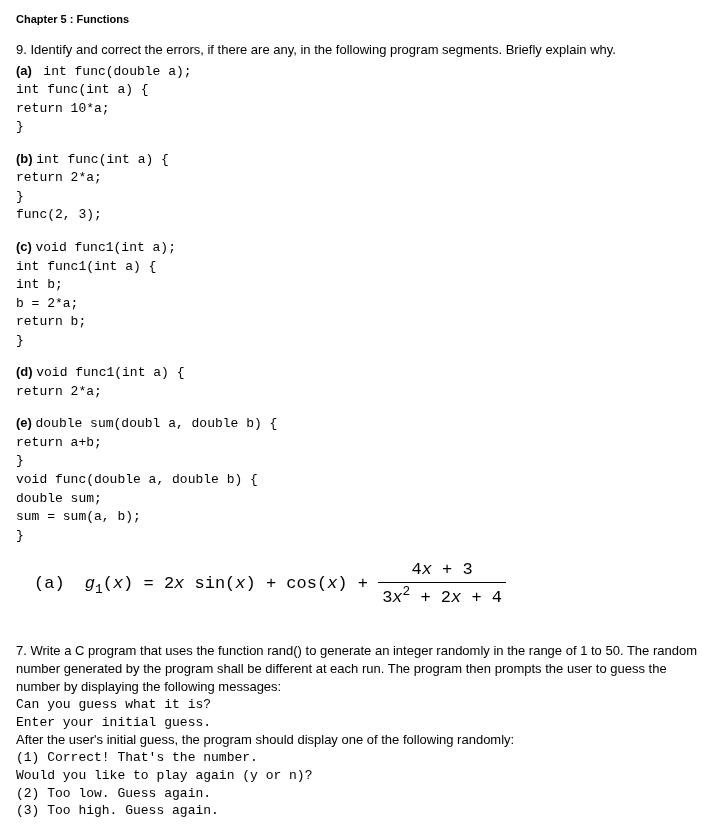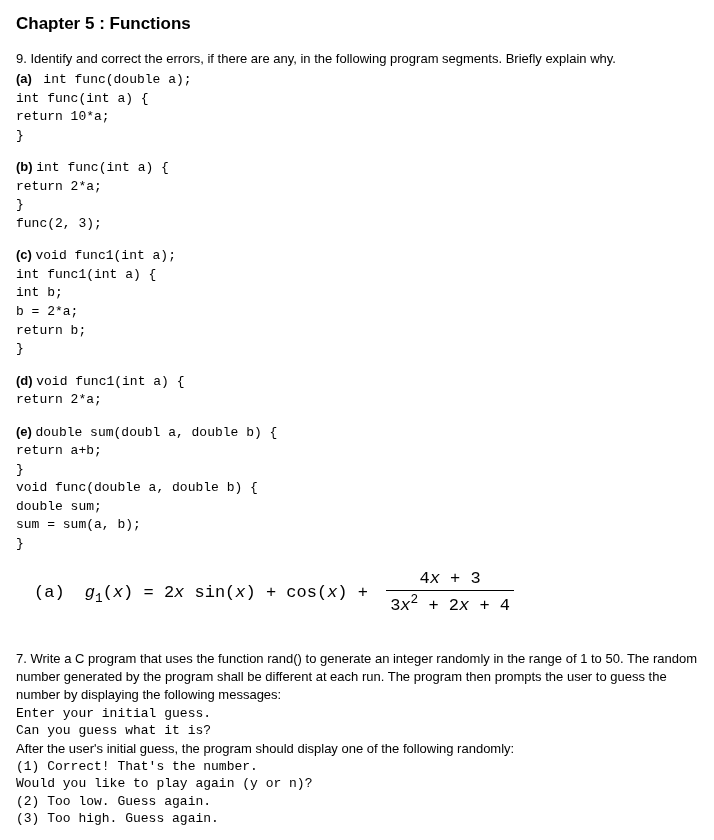--- a/index.html
+++ b/index.html
@@ -8,21 +8,21 @@
     color: #000;
     background: #fff;
     margin: 0;
     padding: 12px 16px;
     width: 714px;
     box-sizing: border-box;
     line-height: 1.4;
   }
   .chapter-title {
     font-weight: bold;
-    font-size: 17px;
+    font-size: 11px;
     margin-bottom: 14px;
   }
   .problem {
     margin-bottom: 14px;
   }
   .prompt {
     margin-bottom: 2px;
   }
   .part-label {
     font-weight: bold;
@@ -38,21 +38,21 @@
     font-family: Liberation Mono, monospace;
     font-size: 17px;
   }
   .math-label {
     margin-right: 10px;
   }
   .frac {
     display: inline-block;
     vertical-align: middle;
     text-align: center;
-    margin: 0 8px;
+    margin: 0 0;
   }
   .frac .num {
     display: block;
     border-bottom: 1px solid #000;
     padding: 0 4px;
   }
   .frac .den {
     display: block;
     padding: 0 4px;
   }
@@ -126,22 +126,22 @@
   </div>
 </div>
 
 <br>
 
 
 <div class="problem">
   <div>
     <span>7. Write a C program that uses the function </span><span class="bold">rand()</span><span> to generate an integer randomly in the range of 1 to 50. The random number generated by the program shall be different at each run. The program then prompts the user to guess the number by displaying the following messages:</span>
   </div>
+  <div class="code">Can you guess what it is?</div>
   <div class="code">Enter your initial guess.</div>
-  <div class="code">Can you guess what it is?</div>
   <div>After the user's initial guess, the program should display one of the following randomly:</div>
   <div class="code">(1) Correct! That's the number.</div>
   <div class="code">Would you like to play again (y or n)?</div>
   <div class="code">(2) Too low. Guess again.</div>
   <div class="code">(3) Too high. Guess again.</div>
 
 </div>
 
 
 

